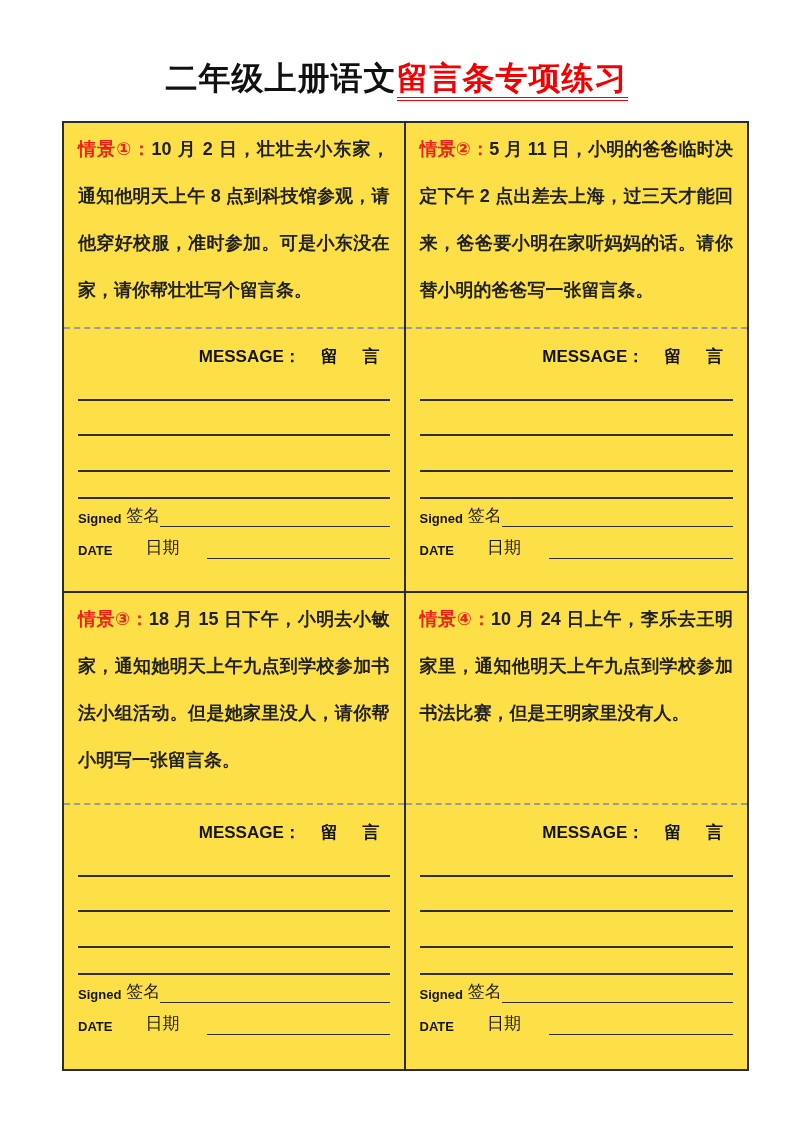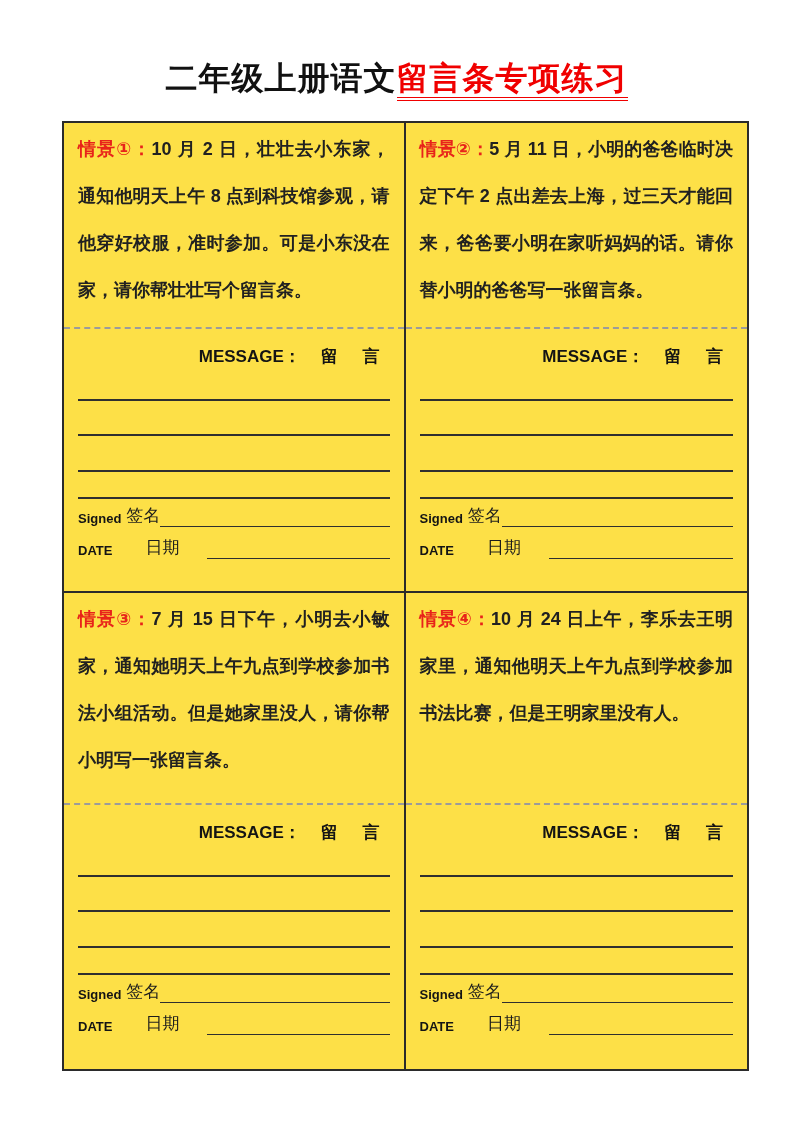--- a/index.html
+++ b/index.html
@@ -159,21 +159,21 @@
     </div>
     <div class="date-row">
       <span class="lbl-en">DATE</span>
       <span class="lbl-zh">日期</span>
       <span class="fill-line"></span>
     </div>
   </div>
 
   <div class="card row-bottom col-left">
     <div class="scenario">
-      <p><span class="slabel">情景③：</span><span>7 月 15 日下午，小明去小敏家，通知她明天上午九点到学校参加书法小组活动。但是她家里没人，请你帮小明写一张留言条。</span></p>
+      <p><span class="slabel">情景③：</span><span>18 月 15 日下午，小明去小敏家，通知她明天上午九点到学校参加书法小组活动。但是她家里没人，请你帮小明写一张留言条。</span></p>
     </div>
     <div class="msg-header">
       <span class="men">MESSAGE：</span><span class="mzh">留 言</span>
     </div>
     <div class="wline wl1"></div>
     <div class="wline wl2"></div>
     <div class="wline wl3"></div>
     <div class="wline wl4"></div>
     <div class="sig-row">
       <span class="lbl-en">Signed</span>

